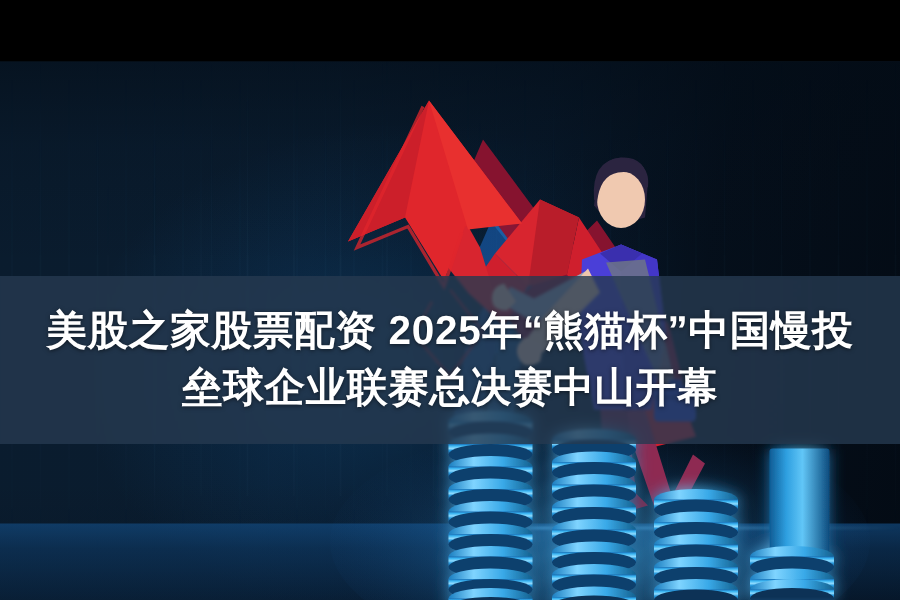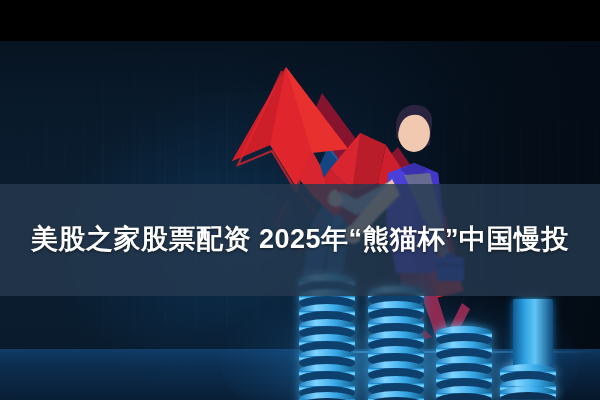--- a/index.html
+++ b/index.html
@@ -367,15 +367,16 @@
         <path d="M436,360 L492,360 L506,386 L422,386 Z" fill="rgba(90,190,255,0.20)"></path>
         <path d="M500,358 L556,358 L568,382 L488,382 Z" fill="rgba(90,190,255,0.16)"></path>
       </g>
     </svg>
   </div>
 
   <div class="text-band"></div>
 
   <div class="title-block">
     <div class="title-line">美股之家股票配资 2025年“熊猫杯”中国慢投</div>
+    <div class="title-line">垒球企业联赛总决赛中山开幕</div>
   </div>
 
 </div>
 
 </body></html>

